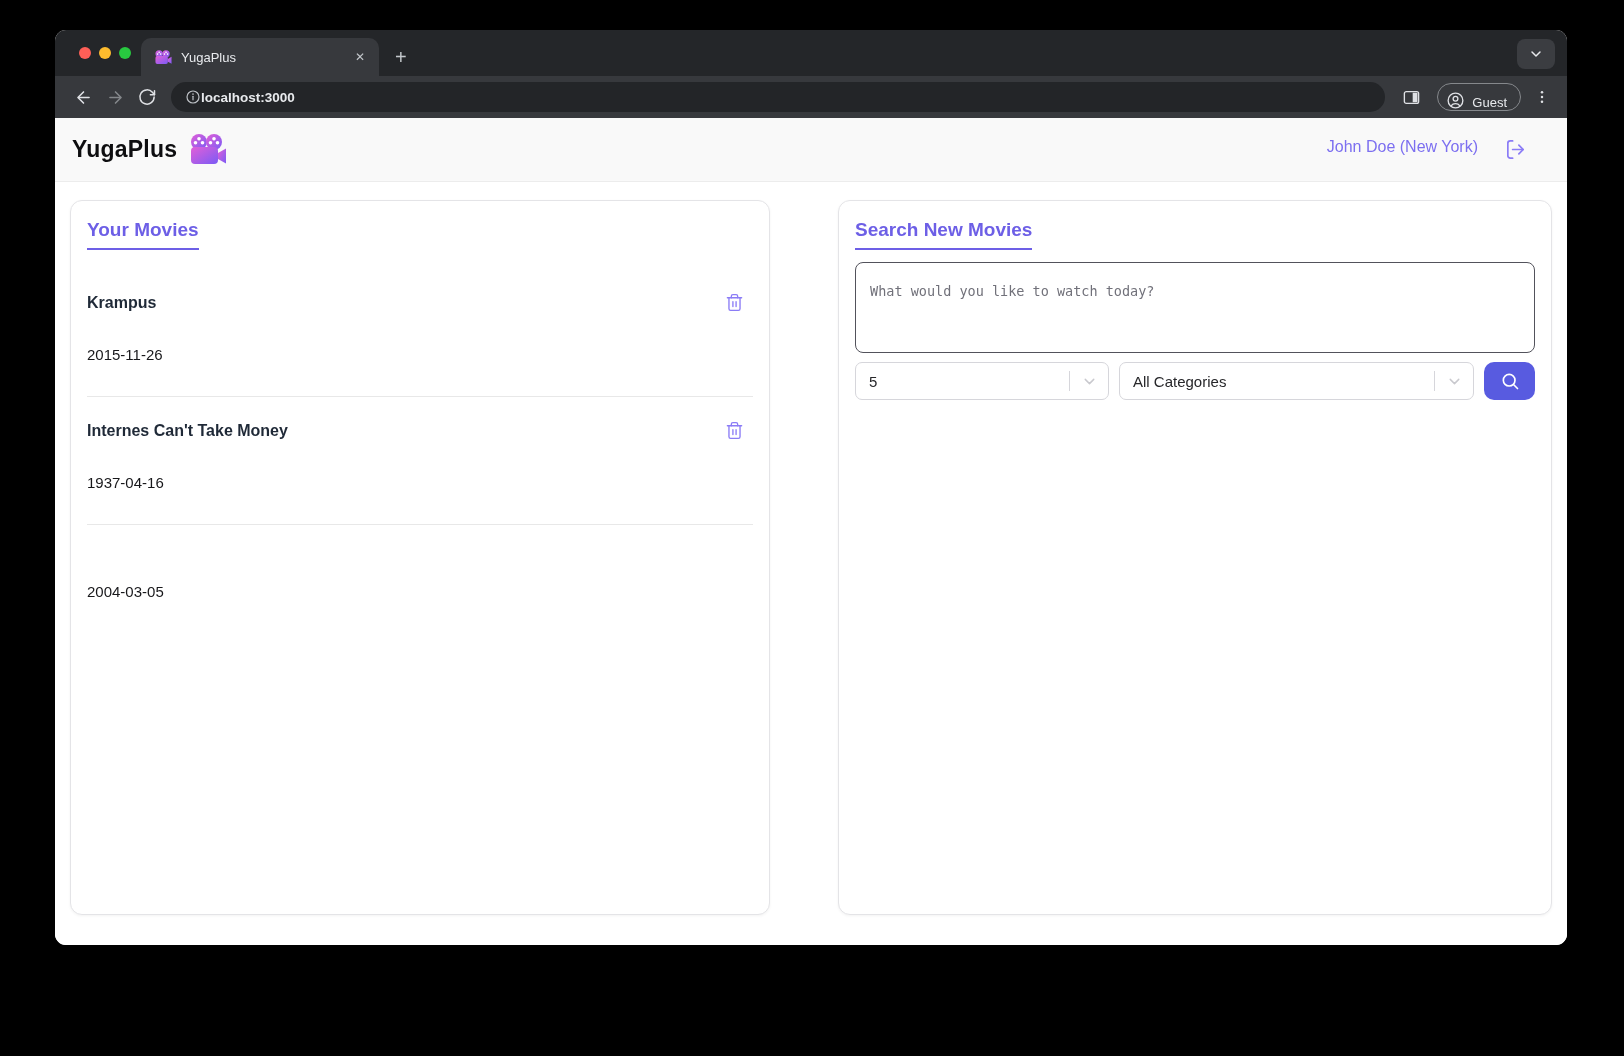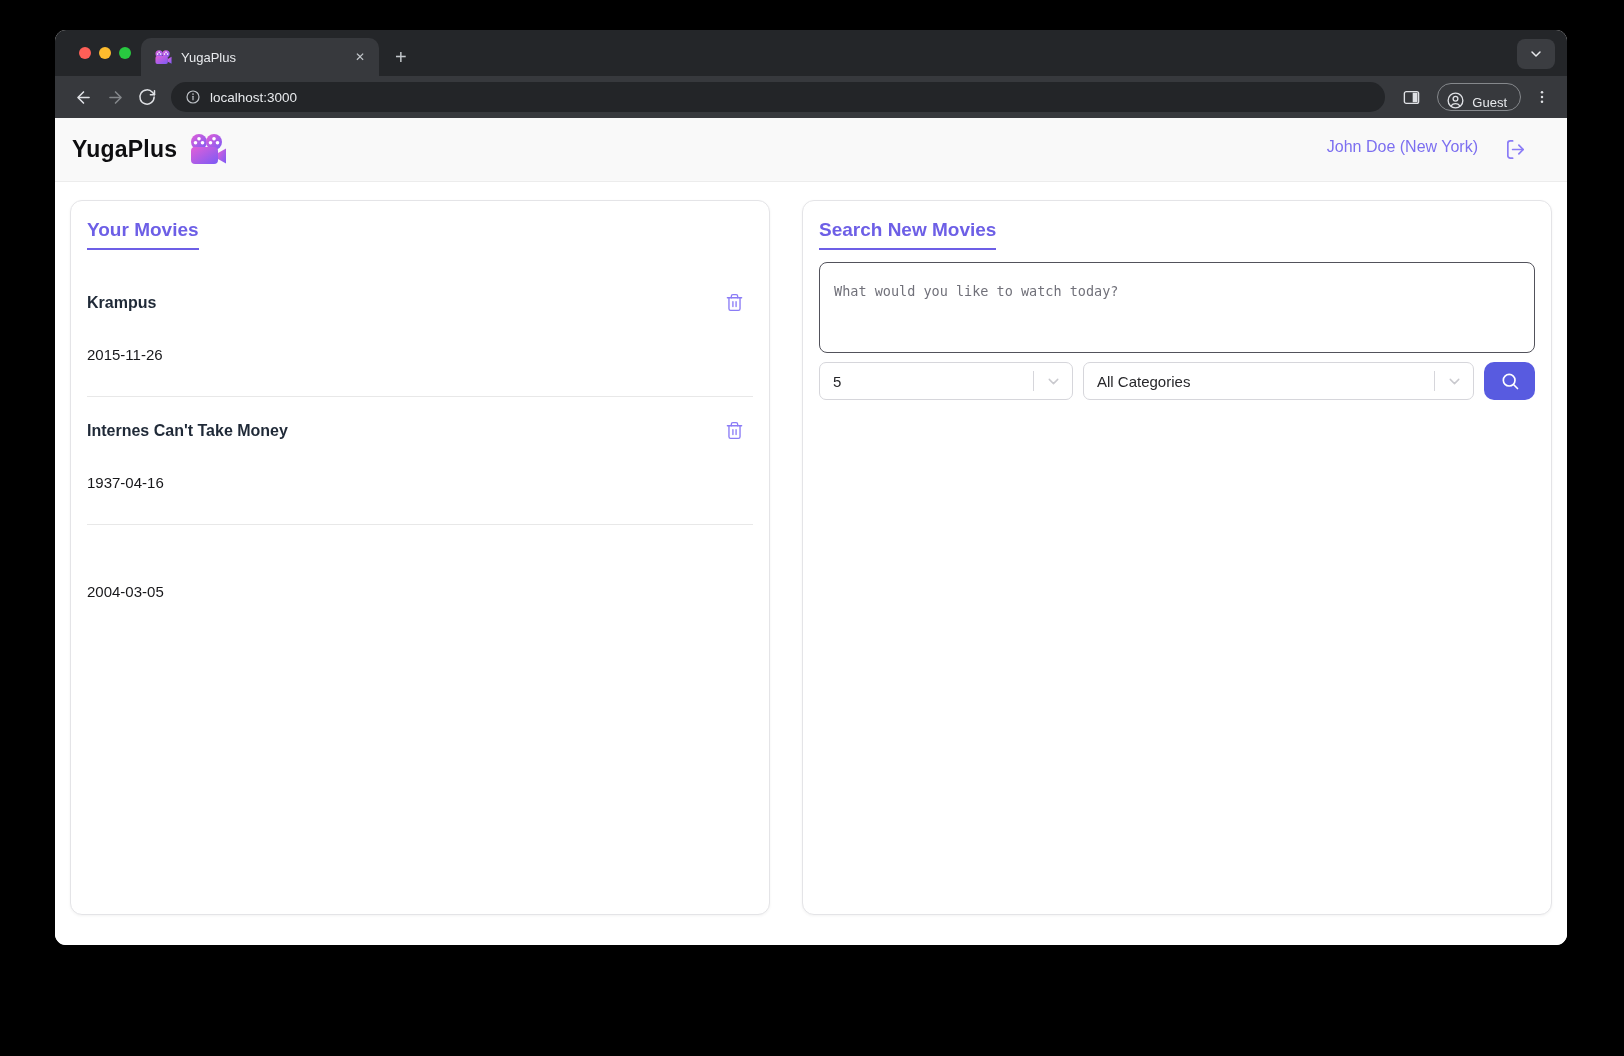--- a/index.html
+++ b/index.html
@@ -36,21 +36,21 @@
     position:absolute; right:12px; top:9px; width:38px; height:30px;
     background:#3b3d41; border-radius:8px;
     display:flex; align-items:center; justify-content:center; border:none; cursor:default;
   }
 
   
   .toolbar { height:42px; background:#37393d; display:flex; align-items:center; padding:0 14px 0 12px; flex-shrink:0; }
   .nav-btn { width:32px; height:32px; display:flex; align-items:center; justify-content:center; background:none; border:none; cursor:default; flex-shrink:0; }
   .urlbar {
     flex:1; height:30px; background:#232528; border-radius:15px;
-    display:flex; align-items:center; gap:9px; padding:0 14px; margin:0 10px 0 8px; cursor:text;
+    display:flex; align-items:center; padding:0 14px; margin:0 10px 0 8px; cursor:text;font-weight:bold;
   }
   .url-text { color:#e8eaed; font-size:13.5px; }
   .guest-pill {
     height:28px; border:1px solid #85888c; border-radius:14px; background:none;
     display:flex; align-items:flex-end; gap:7px; padding:0 13px 0 8px;
     color:#e8eaed; font-size:13px; margin:0 10px; cursor:default; flex-shrink:0;
   }
 
   
   .page { flex:1; background:#fff; display:flex; flex-direction:column; overflow:hidden; }
@@ -65,21 +65,21 @@
   .user-name { color:#7c6ff0; font-size:16px; }
   .logout-btn { background:none; border:none; cursor:pointer; display:flex; }
 
   .main { flex:1; display:flex; gap:32px; padding:18px 15px 30px; }
   .card {
     background:#fff; border:1px solid #e4e4e7; border-radius:12px;
     box-shadow:0 1px 3px rgba(0,0,0,.05);
     padding:18px 16px;
   }
   .card-left { width:700px; }
-  .card-right { flex:1; }
+  .card-right { flex:1;margin-left:36px; }
   .card-title {
     display:inline-block; color:#6d5fe6; font-size:19px; font-weight:700;
     border-bottom:2px solid #6d5fe6; padding-bottom:7px;
   }
 
   
   .movie-list { margin-top:22px; }
   .movie-item { padding:25px 0 33px; border-bottom:1px solid #e8e8e8; }
   .movie-item:first-child { padding-top:22px; }
   .movie-item:last-child { border-bottom:none; }

